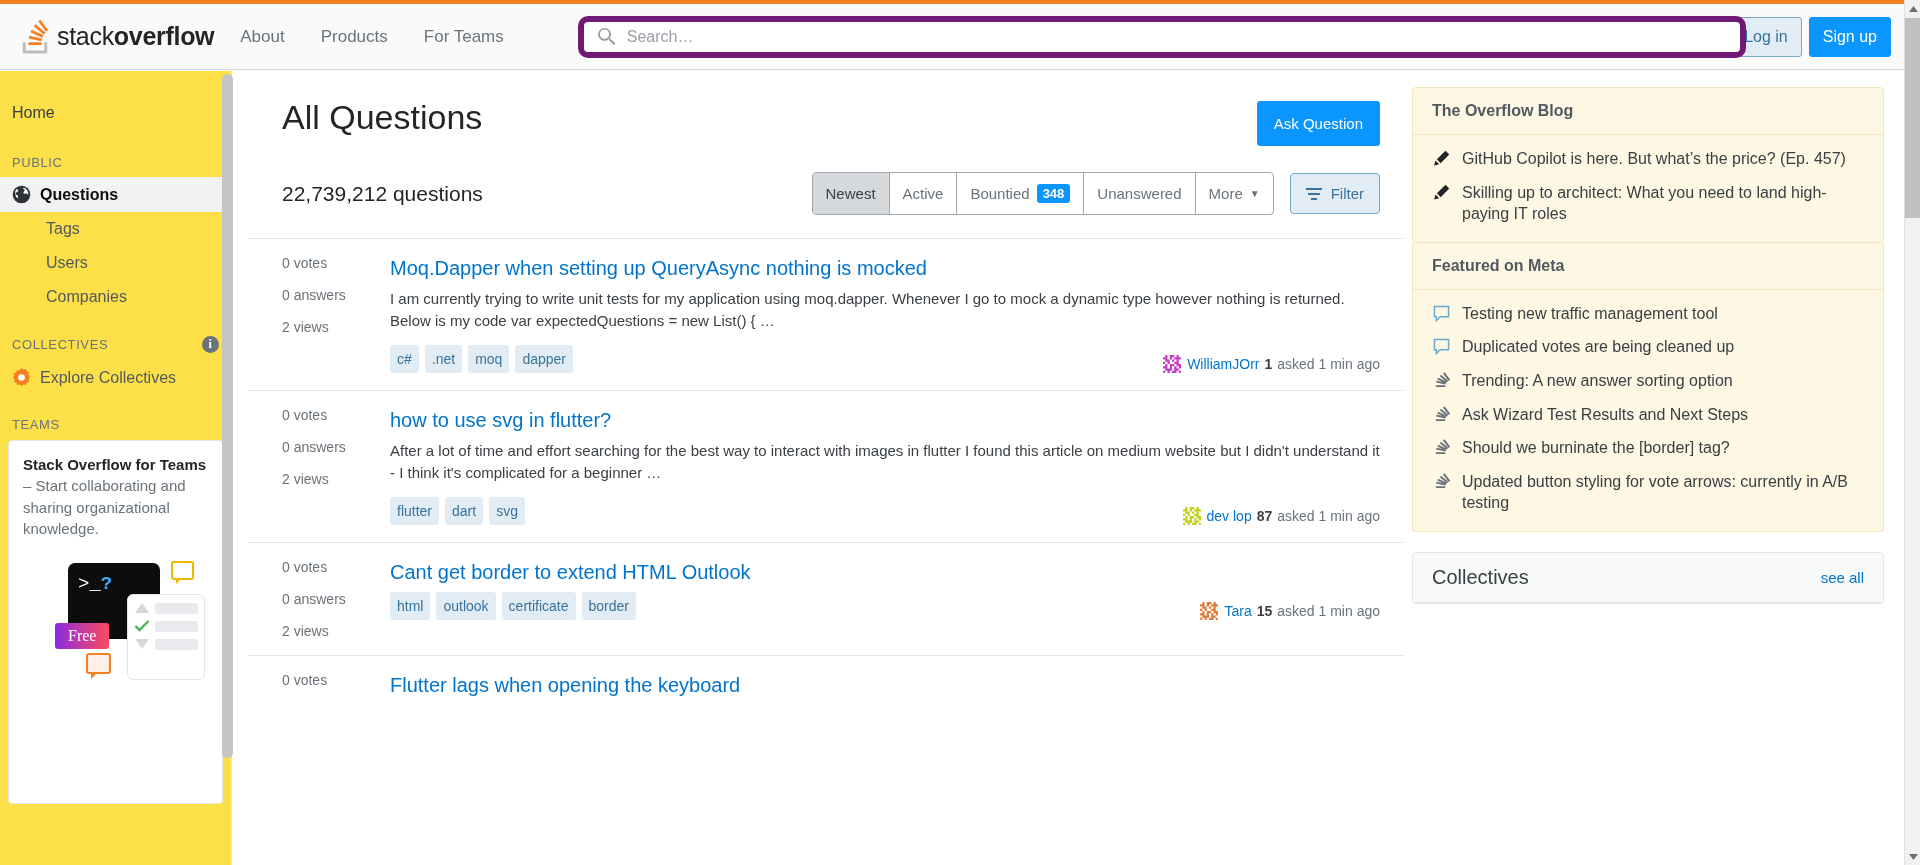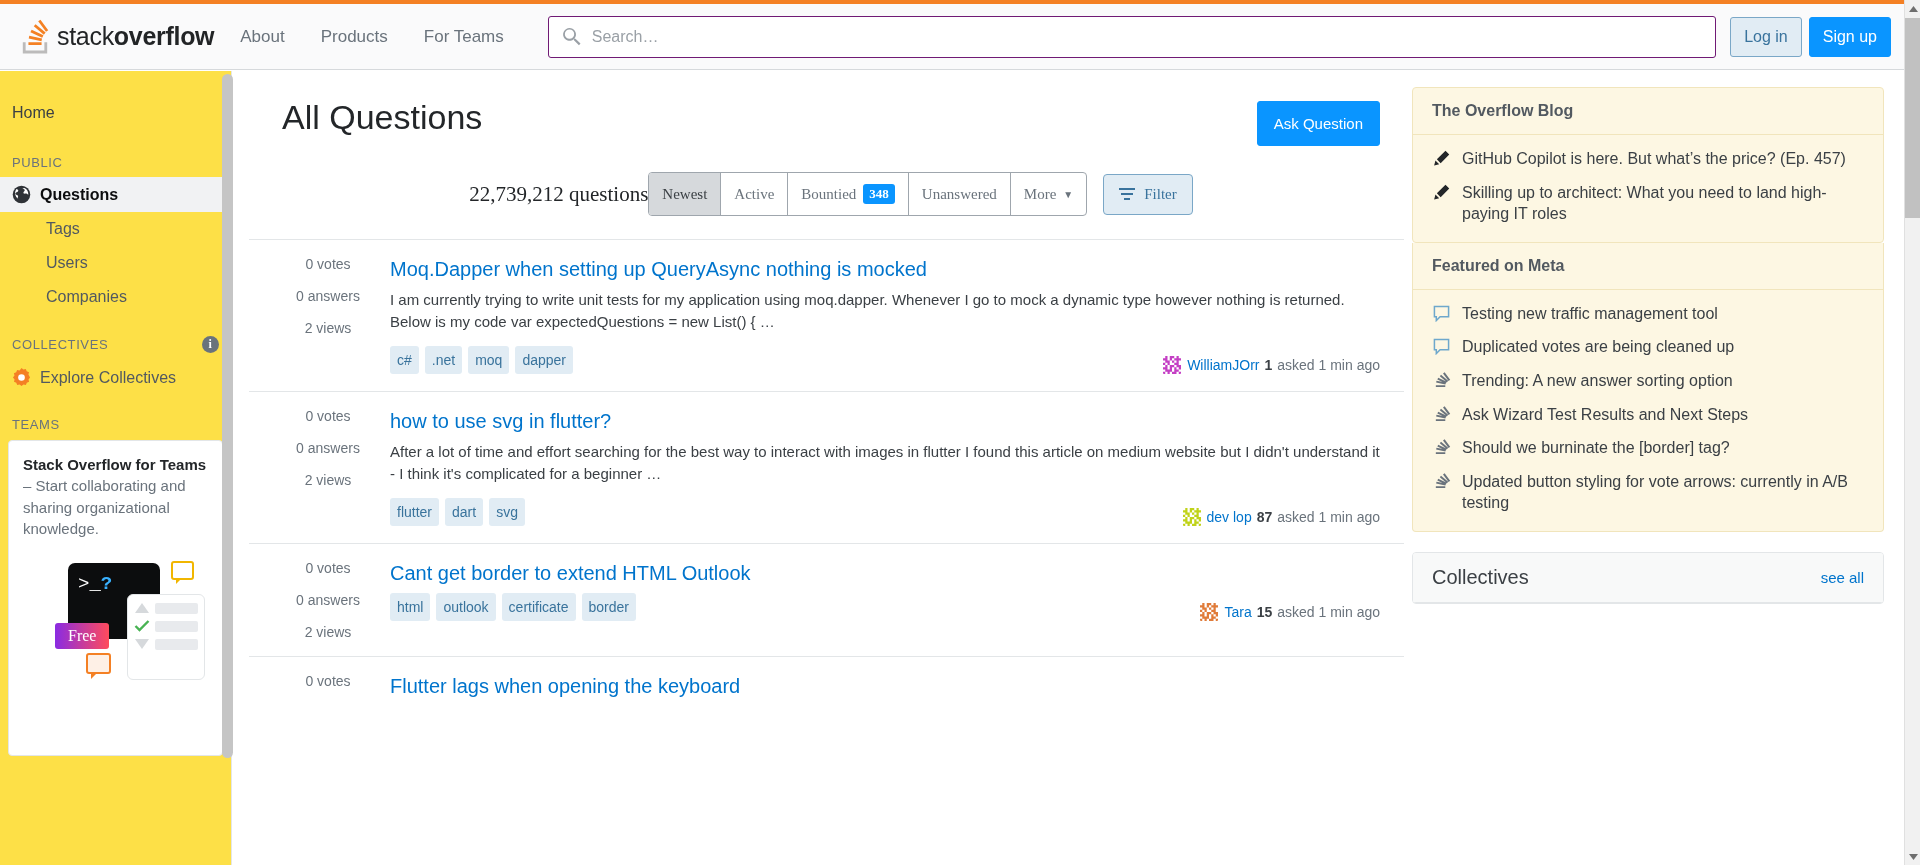--- a/index.html
+++ b/index.html
@@ -54,26 +54,27 @@
   }
 
   .search-wrap {
     flex: 1;
     margin: 0 14px 0 26px;
     position: relative;
     height: 42px;
   }
   .search-box {
     width: 100%; height: 42px;
-    border: 1px solid #701a75;
-    border-radius: 3px;
+    border: 6px solid #701a75;
+    border-radius: 10px;
     background: #fff;
     display: flex; align-items: center;
     padding-left: 12px;
     cursor: text;
+    margin-left: 30px;
   }
   .search-icon { flex: none; width: 21px; height: 21px; margin-right: 10px; }
   .search-ph { font-size: 16px; color: #9aa0a6; }
 
   .btn-login {
     font-size: 16px; color: #39739d;
     background: #E1ECF4;
     border: 1px solid #7aa7c7;
     border-radius: 3px;
     padding: 10px 13px;
@@ -140,21 +141,21 @@
     display: flex; align-items: center; justify-content: center;
     font-family: "Liberation Serif", serif;
     cursor: pointer;
   }
   .teams-promo {
     margin: 8px 8px 0 8px;
     border: 1px solid #E3E6E8;
     border-radius: 4px;
     padding: 13px 14px 0 14px;
     background: #fff;
-    height: 316px;
+    height: 364px;
     overflow: hidden;
   }
   .teams-promo-text {
     font-size: 15px; color: #6a737c;
     line-height: 1.42;
   }
   .teams-promo-text b { color: #232629; font-weight: 700; }
   .promo-art {
     position: relative;
     margin-top: 18px;
@@ -235,23 +236,22 @@
   .btn-ask {
     background: #0A95FF; color: #fff;
     font-size: 15px;
     border: 1px solid #0a95ff; border-radius: 3px;
     padding: 13px 16px;
     cursor: pointer; white-space: nowrap;
     margin-top: 2px;
   }
   .sub-head {
     display: flex; align-items: center;
-    justify-content: center;
+    justify-content: space-between;
     padding: 26px 24px 0 33px;
-    font-family: Liberation Serif, serif;
   }
   .q-count { font-size: 21px; color: #232629; }
   .tab-area { display: flex; align-items: center; }
   .tabs {
     display: flex;
     border: 1px solid #9FA6AD;
     border-radius: 4px;
     overflow: hidden;
     background: #fff;
   }
@@ -287,21 +287,21 @@
 
   
   .q-list { margin-top: 23px; }
   .q-item {
     display: flex;
     border-top: 1px solid #E3E6E8;
     padding: 17px 24px 17px 33px;
   }
   .q-stats {
     width: 108px; flex: none;
-    text-align: center;
+    text-align: left;
     padding-right: 16px;
     font-size: 14px; color: #6a737c;
     line-height: 1;
   }
   .q-stats div { margin-bottom: 18px; white-space: nowrap; }
   .q-stats div:last-child { margin-bottom: 0; }
   .q-body { flex: 1; min-width: 0; }
   .q-title {
     font-size: 20px; color: #0074CC;
     line-height: 1.2;

